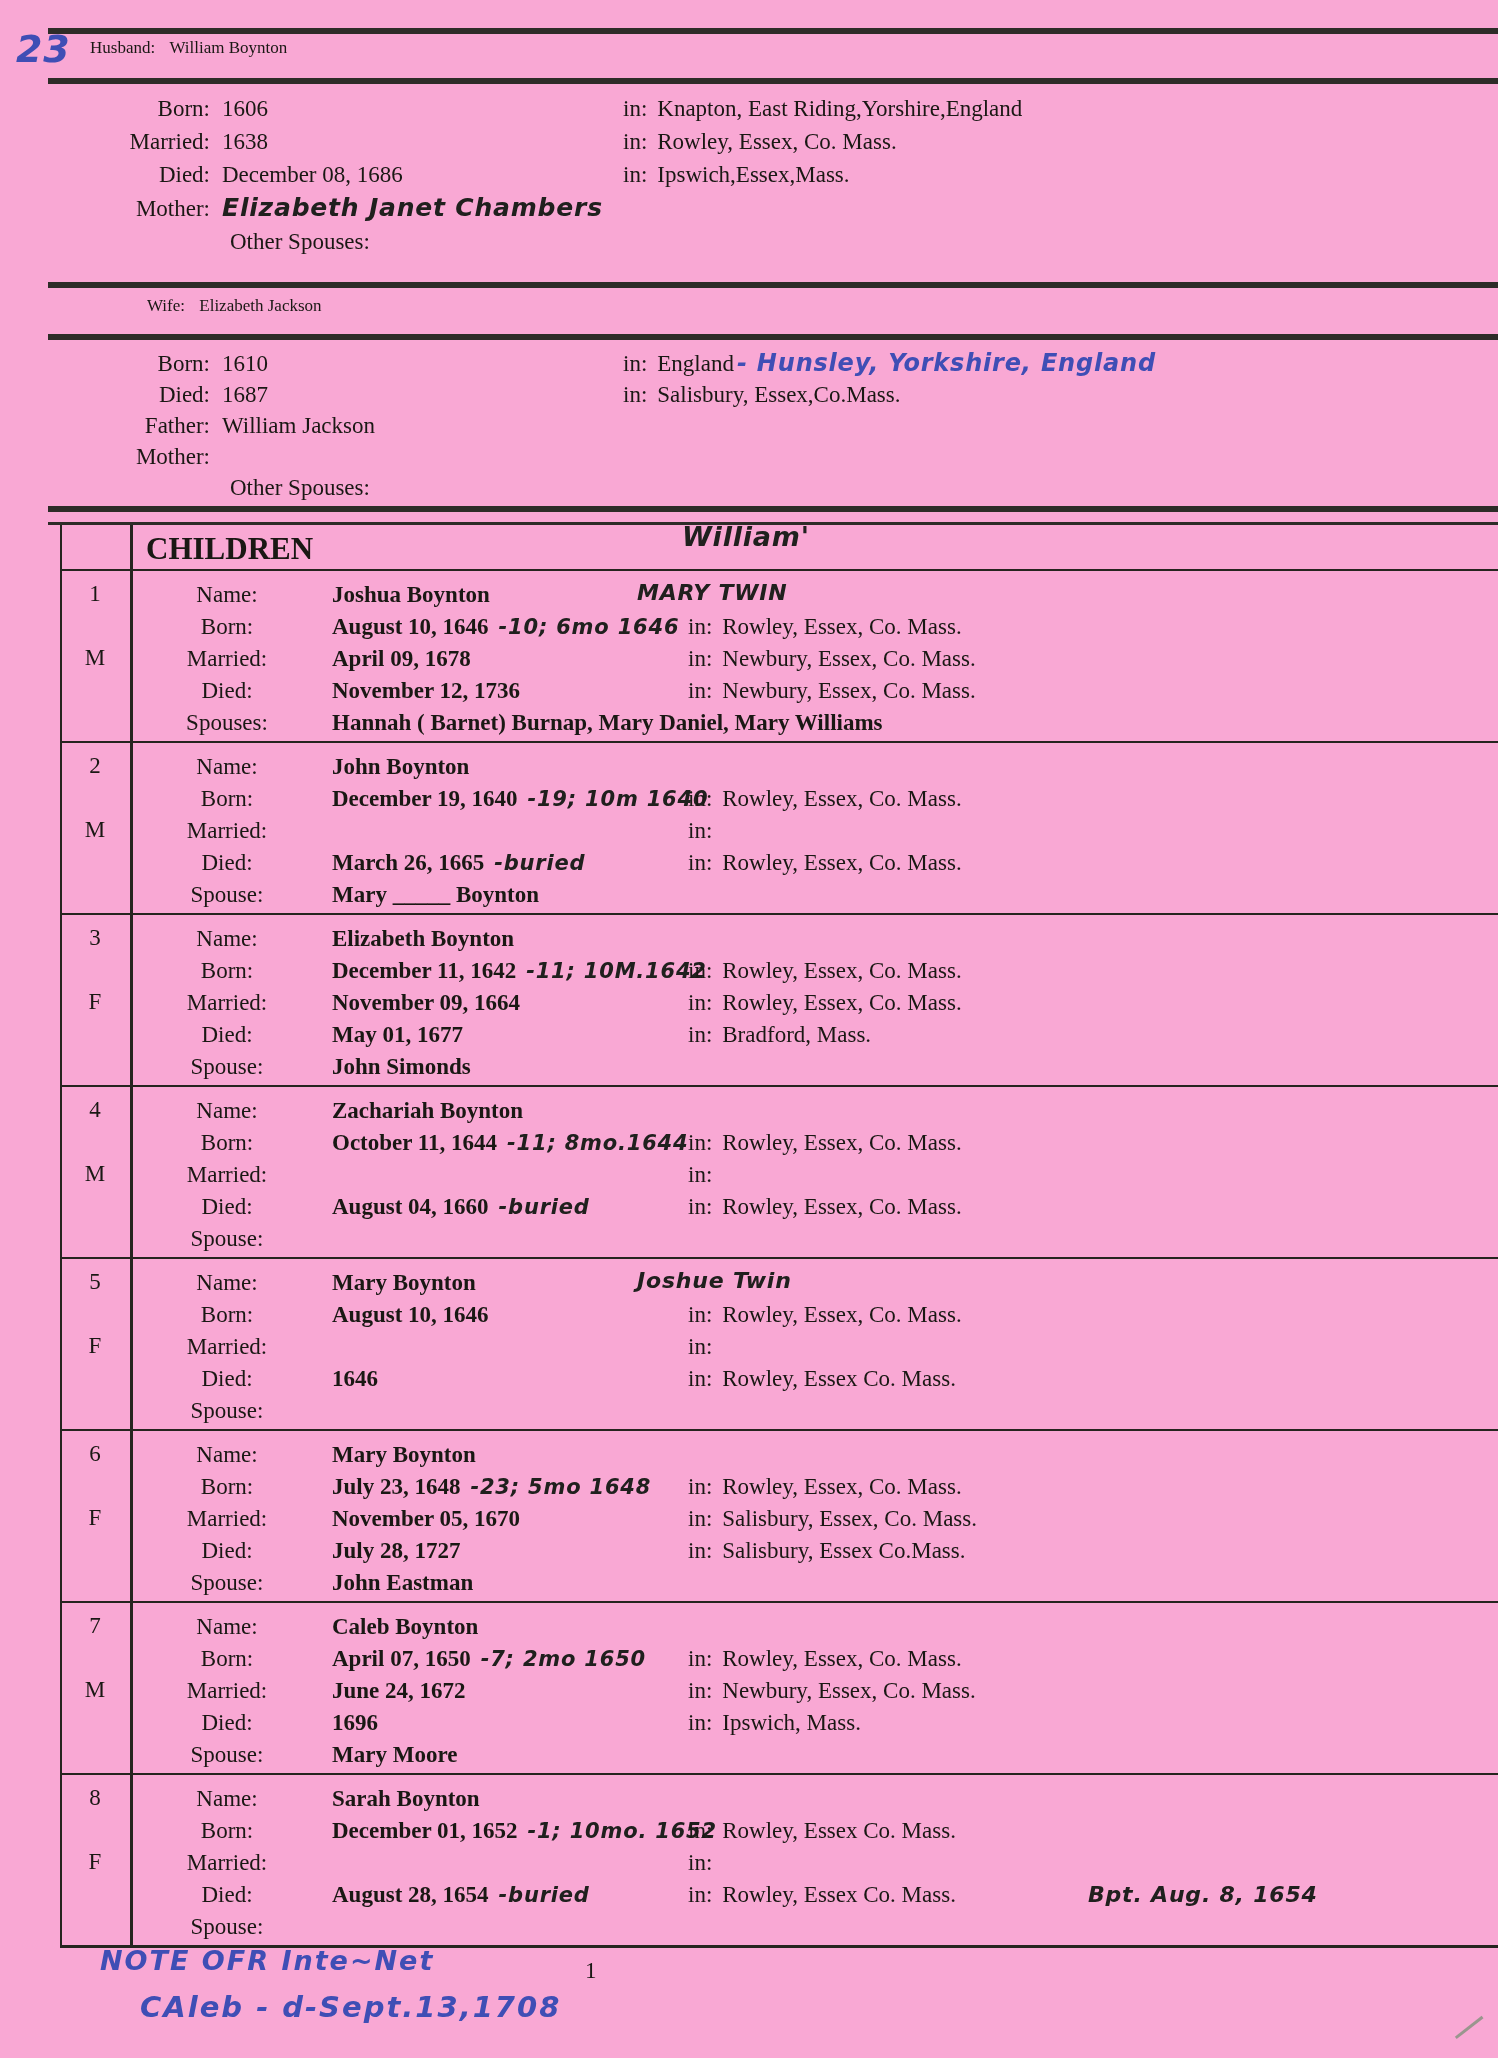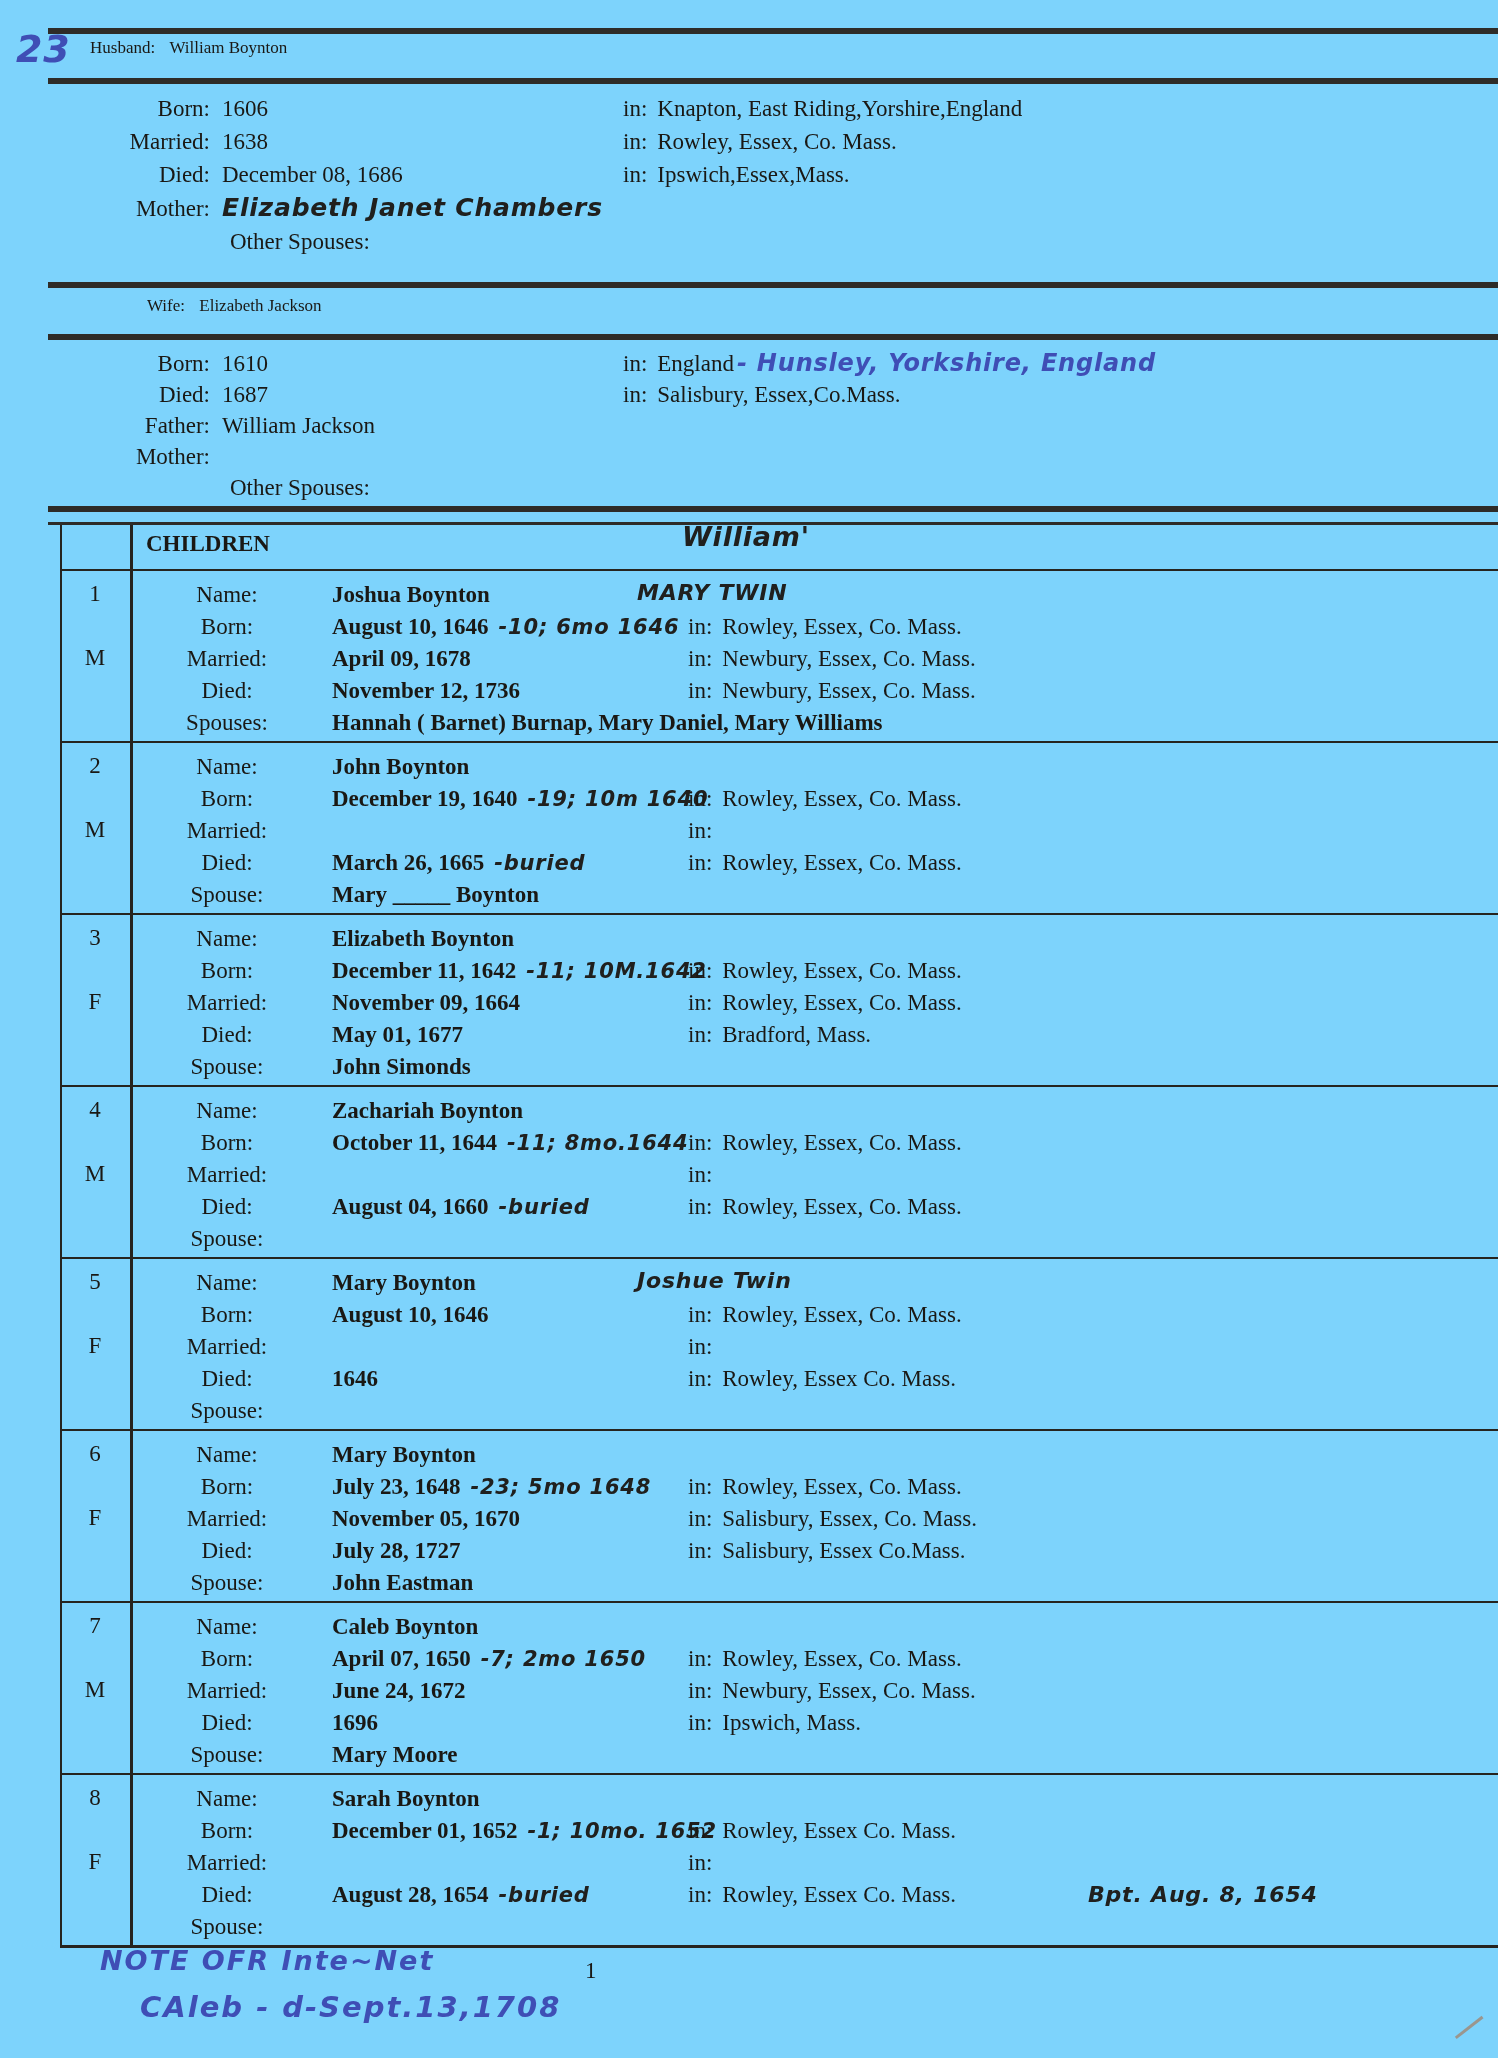--- a/index.html
+++ b/index.html
@@ -1,18 +1,18 @@
 <!DOCTYPE html>
 <html><head>
 <meta charset="utf-8">
 <style>
   html,body{margin:0;padding:0;background:#e8e6e0;}
   .page{
     position:relative;width:1498px;height:2058px;margin:0 auto;
-    background:#7dd3fc;
+    background:#f9a8d4;
     font-family:"Liberation Serif",serif;color:#1a1814;overflow:hidden;
   }
   
   .rule{position:absolute;left:48px;right:0;height:6px;background:#2e2c28;}
   .rule.thin{height:2.5px;}
   
   .hline{position:relative;line-height:33px;font-size:23px;white-space:nowrap;}
   .hline .lbl{display:inline-block;width:162px;text-align:right;}
   .hline .val{margin-left:12px;}
   .hline .incell{position:absolute;left:575px;top:0;}
@@ -21,21 +21,21 @@
   
   .hw{font-family:"DejaVu Sans",sans-serif;font-style:italic;font-weight:600;letter-spacing:.8px;color:#20201e;}
   .hw-blue{color:#3f4eb5;}
   
   .sec-head{position:absolute;font-size:17px;font-weight:normal;white-space:nowrap;}
   .ref-num{position:absolute;left:16px;top:30px;font-size:38px;line-height:38px;}
   
   .ctable{position:absolute;left:60px;top:525px;width:1438px;border-left:2.5px solid #26241f;border-bottom:3px solid #26241f;}
   .vdiv{position:absolute;left:68px;top:0;bottom:0;width:2.5px;background:#26241f;}
   .chead{position:relative;height:44px;border-bottom:2.5px solid #26241f;}
-  .chead .ctitle{position:absolute;left:84px;top:6px;font-size:23px;font-weight:bold;text-align:right;}
+  .chead .ctitle{position:absolute;left:84px;top:6px;font-size:31px;font-weight:bold;text-align:right;}
   .chead .chw{position:absolute;left:620px;top:-4px;font-size:27px;}
   .crow{position:relative;height:170px;}
   .crow + .crow{border-top:2.5px solid #26241f;}
   .cnum,.csex{position:absolute;left:0;width:66px;text-align:center;font-size:23px;}
   .cnum{top:10px;}
   .csex{top:74px;}
   .ccontent{position:absolute;left:70px;top:8px;right:0;}
   .cline{position:relative;line-height:32px;font-size:23px;white-space:nowrap;}
   .cline .lbl{display:inline-block;width:190px;text-align:center;}
   .cline .val{margin-left:10px;font-weight:bold;}

